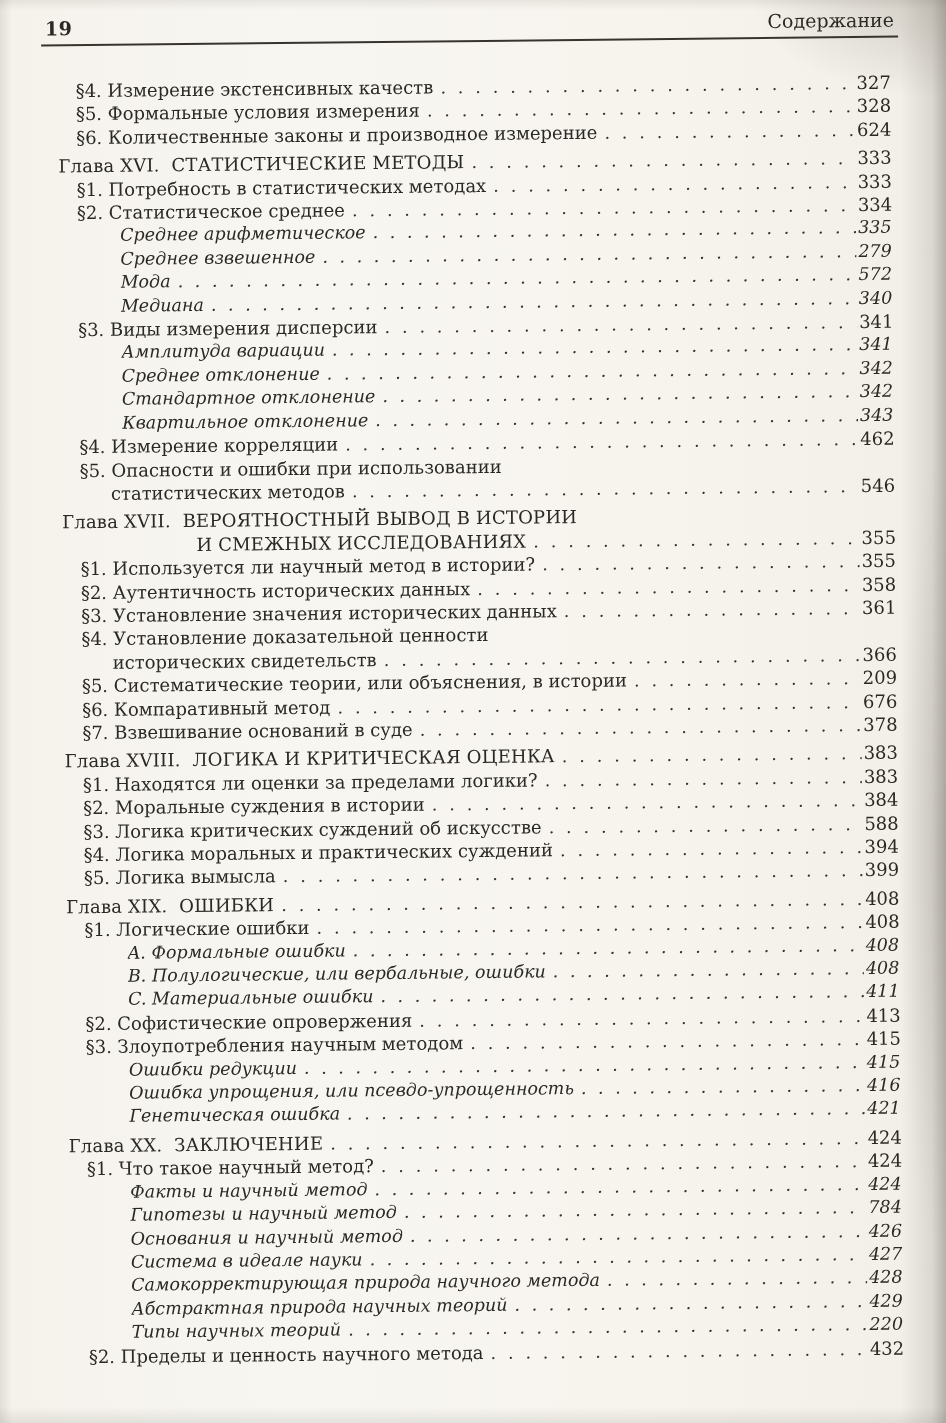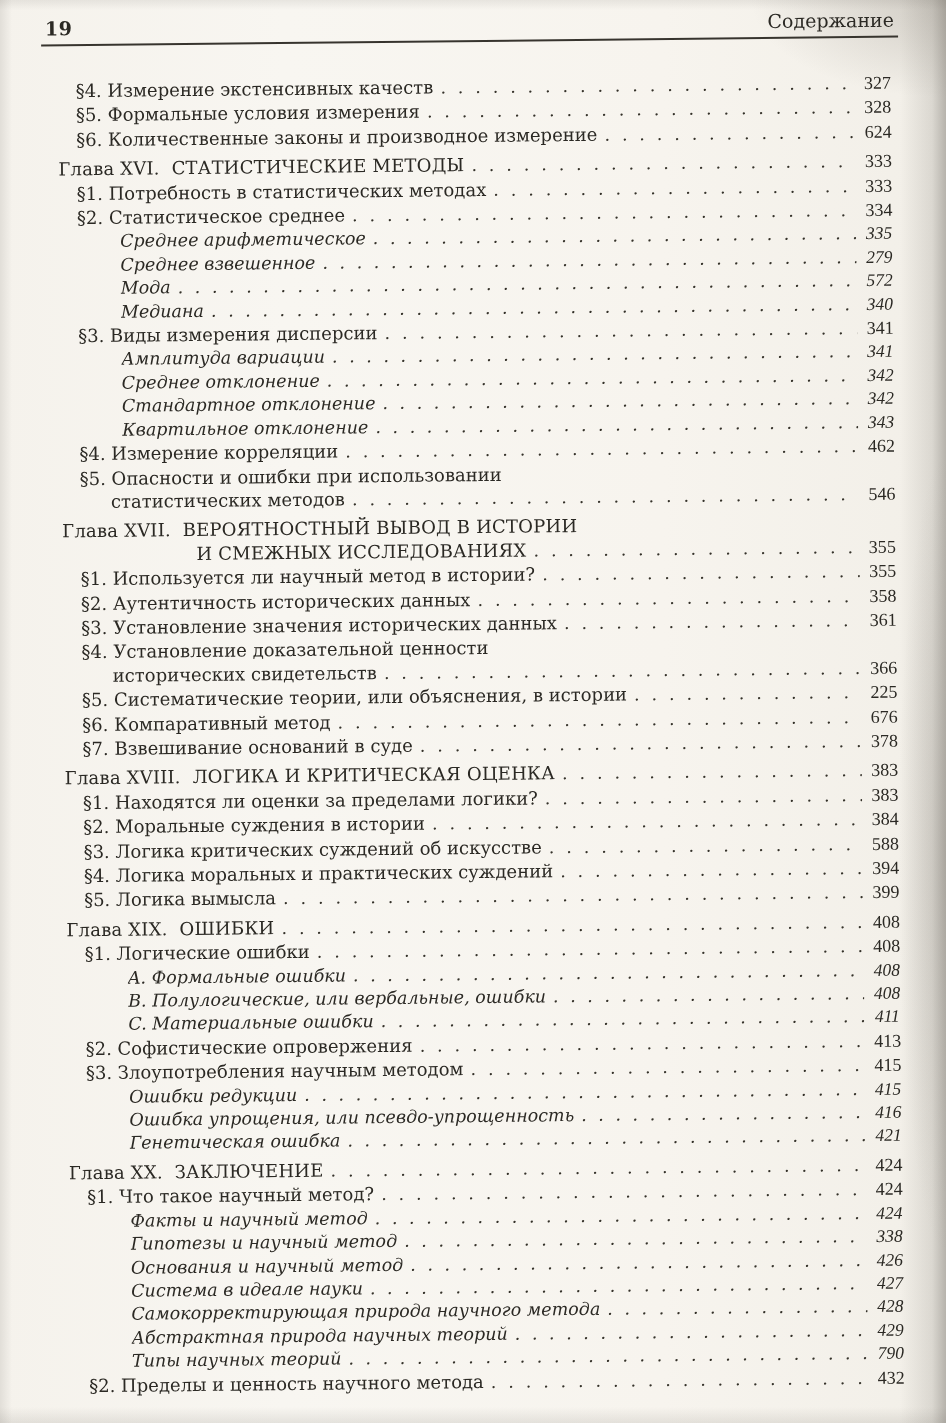--- a/index.html
+++ b/index.html
@@ -36,21 +36,21 @@
   .row { display: flex; align-items: baseline; }
   .txt { white-space: pre; flex: 0 1 auto; overflow: hidden; }
   .dots {
     flex: 1 1 0; min-width: 10px; overflow: hidden; white-space: nowrap;
     margin: 0 2px 0 7px; color: #343129;
   }
   .dots::after {
     content: ". . . . . . . . . . . . . . . . . . . . . . . . . . . . . . . . . . . . . . . . . . . . . . . . . . . . . . . . . . . . . . . . . . . . . . . . . . . .";
     letter-spacing: 3px;
   }
-  .pg { flex: 0 0 auto; min-width: 42px; text-align: center; font-family: Liberation Serif, serif; }
+  .pg { flex: 0 0 auto; min-width: 42px; text-align: left; }
   .chapter { margin-top: 5px; padding-left: 16px; }
   .chapter .txt { letter-spacing: 0.2px; }
   .section { padding-left: 34px; }
   .sub { padding-left: 77px; font-style: italic; font-size: 17.5px; }
   .cont-section { padding-left: 65px; }
   .cont-chapter { padding-left: 150px; letter-spacing: 0.2px; }
 </style>
 </head>
 <body>
 
@@ -177,21 +177,21 @@
           <span class="txt">§4. Установление доказательной ценности</span>
         </div>
         <div class="row cont-section">
           <span class="txt">исторических свидетельств</span>
           <span class="dots"></span>
           <span class="pg">366</span>
         </div>
         <div class="row section">
           <span class="txt">§5. Систематические теории, или объяснения, в истории</span>
           <span class="dots"></span>
-          <span class="pg">225</span>
+          <span class="pg">209</span>
         </div>
         <div class="row section">
           <span class="txt">§6. Компаративный метод</span>
           <span class="dots"></span>
           <span class="pg">676</span>
         </div>
         <div class="row section">
           <span class="txt">§7. Взвешивание оснований в суде</span>
           <span class="dots"></span>
           <span class="pg">378</span>
@@ -287,21 +287,21 @@
           <span class="pg">424</span>
         </div>
         <div class="row sub">
           <span class="txt">Факты и научный метод</span>
           <span class="dots"></span>
           <span class="pg">424</span>
         </div>
         <div class="row sub">
           <span class="txt">Гипотезы и научный метод</span>
           <span class="dots"></span>
-          <span class="pg">338</span>
+          <span class="pg">784</span>
         </div>
         <div class="row sub">
           <span class="txt">Основания и научный метод</span>
           <span class="dots"></span>
           <span class="pg">426</span>
         </div>
         <div class="row sub">
           <span class="txt">Система в идеале науки</span>
           <span class="dots"></span>
           <span class="pg">427</span>
@@ -312,21 +312,21 @@
           <span class="pg">428</span>
         </div>
         <div class="row sub">
           <span class="txt">Абстрактная природа научных теорий</span>
           <span class="dots"></span>
           <span class="pg">429</span>
         </div>
         <div class="row sub">
           <span class="txt">Типы научных теорий</span>
           <span class="dots"></span>
-          <span class="pg">790</span>
+          <span class="pg">220</span>
         </div>
         <div class="row section">
           <span class="txt">§2. Пределы и ценность научного метода</span>
           <span class="dots"></span>
           <span class="pg">432</span>
         </div>
       </main>
   </div>
 </div>
 

